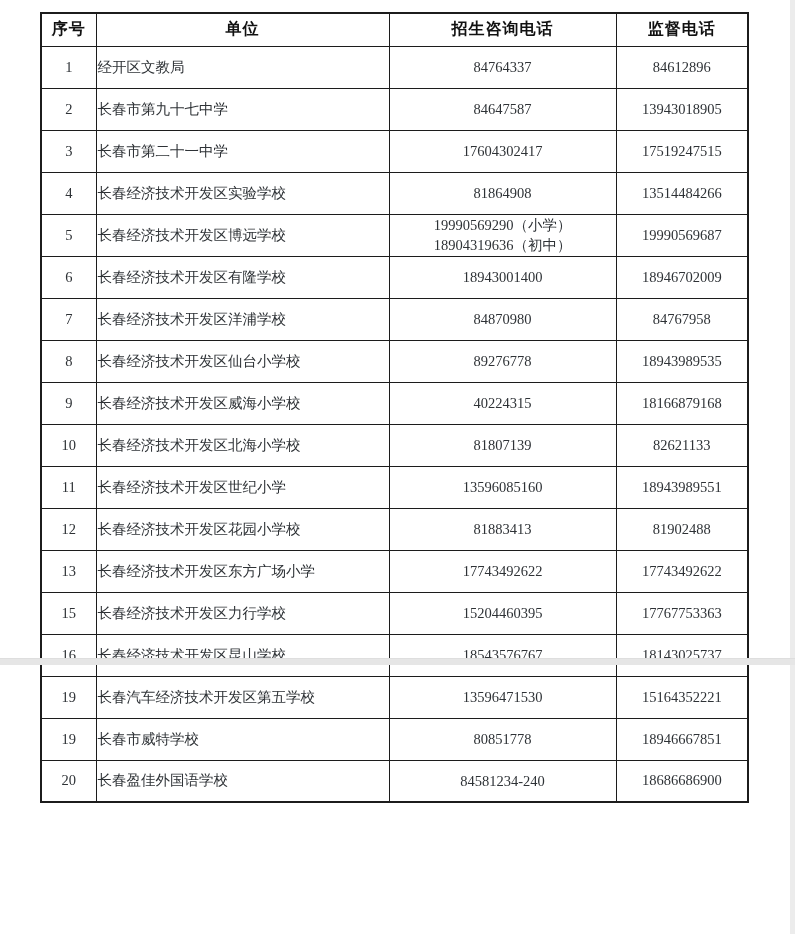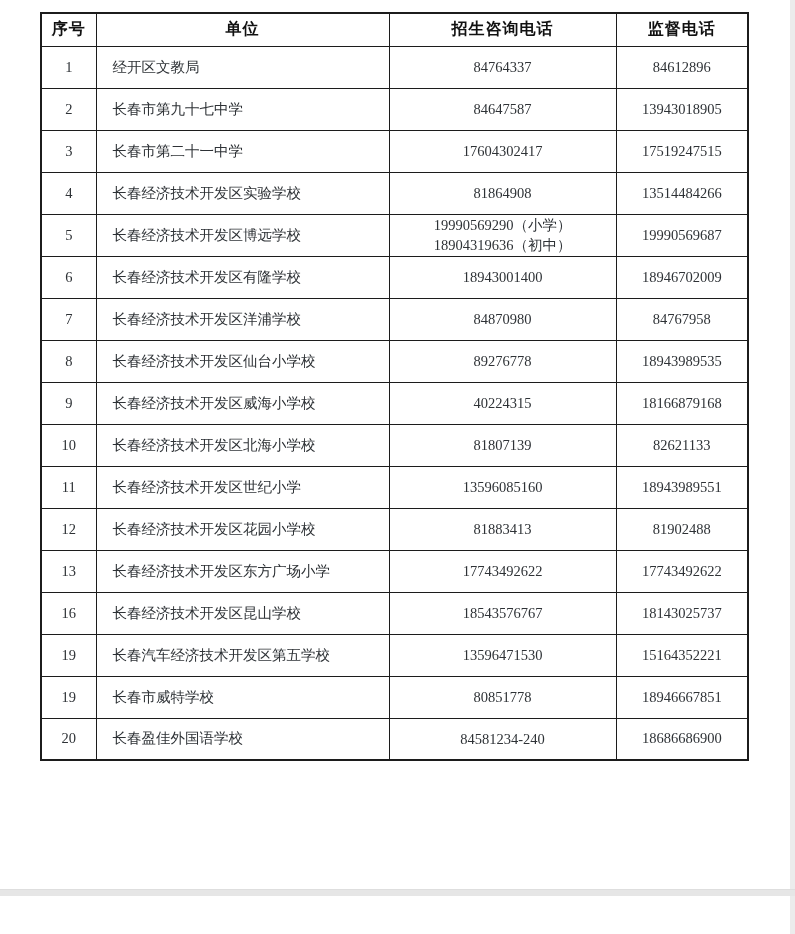--- a/index.html
+++ b/index.html
@@ -5,21 +5,21 @@
   * { margin: 0; padding: 0; box-sizing: border-box; }
   html, body { background: #ffffff; }
   body {
     font-family: "Liberation Serif", "DejaVu Serif", serif;
     width: 795px; height: 934px;
     position: relative;
     overflow: hidden;
   }
   .page {
     position: absolute; left: 0; top: 0;
-    width: 795px; height: 896px;
+    width: 795px; height: 665px;
     background: #ffffff;
   }
   .page-edge-bottom {
     position: absolute; left: 0; bottom: 0;
     width: 795px; height: 7px;
     background: #e6e6e6;
     border-top: 1px solid #dedede;
   }
   .page-edge-right {
     position: absolute; right: 0; top: 0;
@@ -46,21 +46,21 @@
     letter-spacing: 1px;
   }
   .contact-table tbody td {
     height: 42px;
     font-size: 14.5px;
     color: #2e3236;
     text-align: center;
   }
   .contact-table tbody td.c-unit {
     text-align: left;
-    padding-left: 16px;
+    padding-left: 1px;
     padding-right: 4px;
   }
   .contact-table tbody td.c-phone div {
     line-height: 20px;
   }
   col.w-no   { width: 55px;  }
   col.w-unit { width: 293px; }
   col.w-adm  { width: 227px; }
   col.w-sup  { width: 132px; }
 </style>
@@ -184,20 +184,28 @@
         </tr>
         <tr>
           <td class="c-no">13</td>
           <td class="c-unit">长春经济技术开发区东方广场小学</td>
           <td class="c-phone">
             <div>17743492622</div>
           </td>
           <td class="c-sup">17743492622</td>
         </tr>
         <tr>
+          <td class="c-no">15</td>
+          <td class="c-unit">长春经济技术开发区力行学校</td>
+          <td class="c-phone">
+            <div>15204460395</div>
+          </td>
+          <td class="c-sup">17767753363</td>
+        </tr>
+        <tr>
           <td class="c-no">16</td>
           <td class="c-unit">长春经济技术开发区昆山学校</td>
           <td class="c-phone">
             <div>18543576767</div>
           </td>
           <td class="c-sup">18143025737</td>
         </tr>
         <tr>
           <td class="c-no">19</td>
           <td class="c-unit">长春汽车经济技术开发区第五学校</td>

